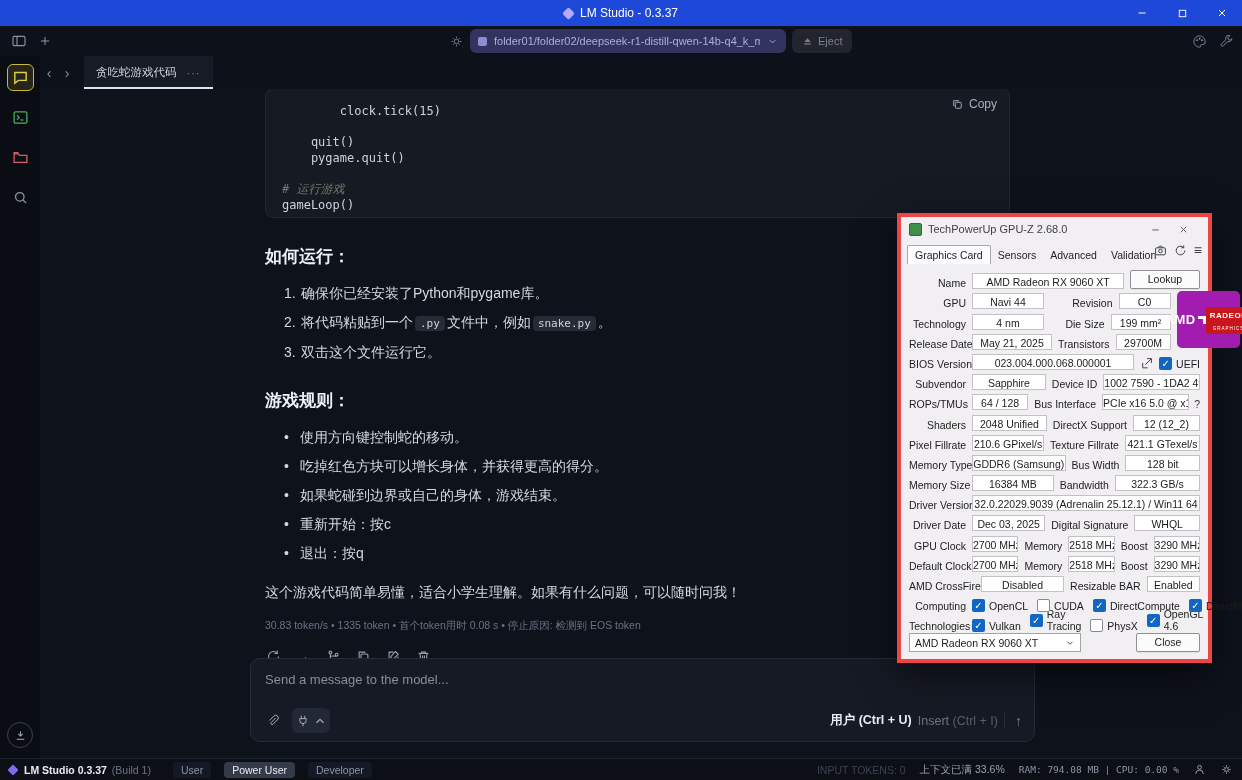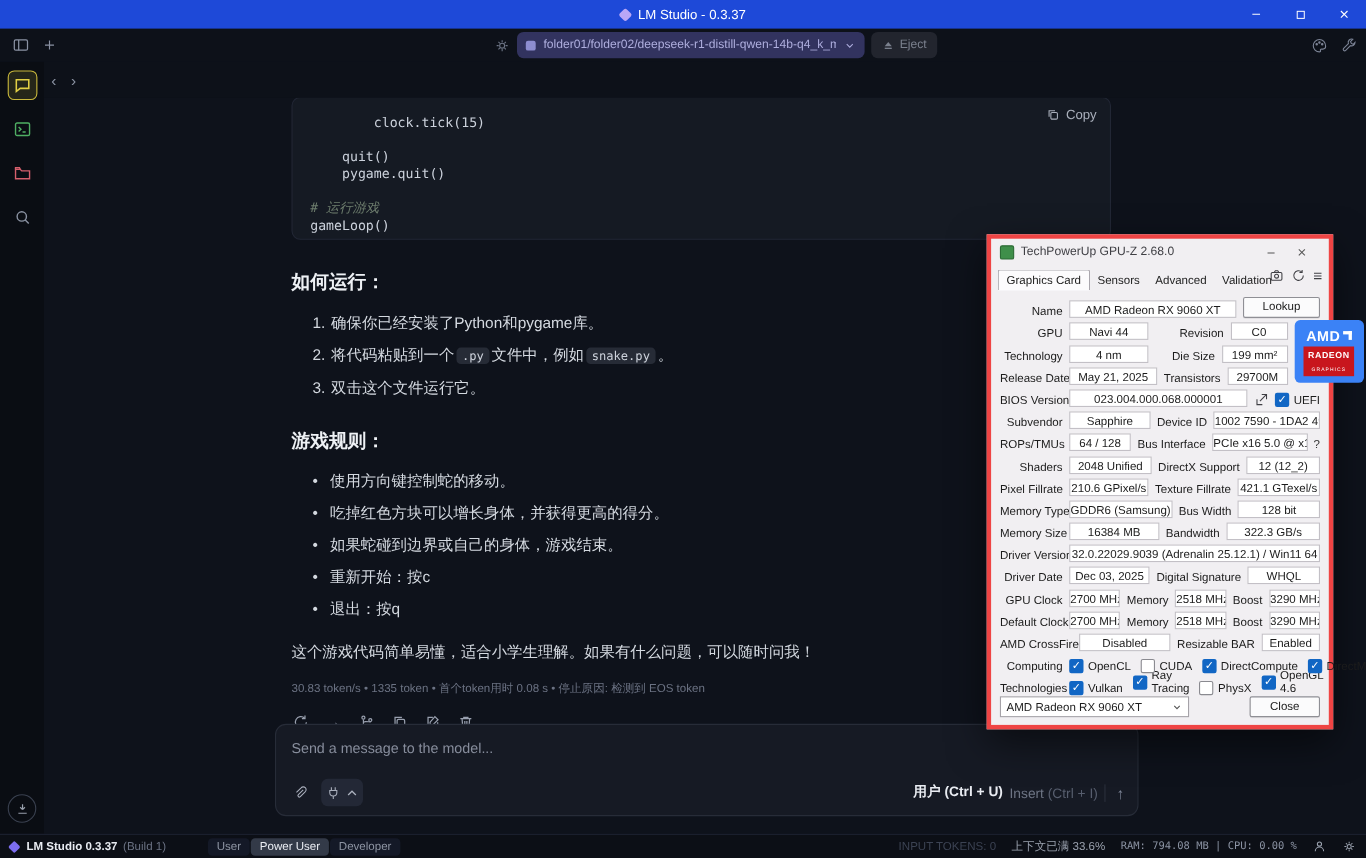--- a/index.html
+++ b/index.html
@@ -90,21 +90,21 @@
   .insert-mode { color:#6e7585; }
   .insert-kbd { color:#575e6e; }
   .send-ar { color:#7c8496; font-size:14px; padding-left:10px; border-left:1px solid #2a2f3b; }
 
   
   .statusbar { position:absolute; bottom:0; left:0; right:0; height:22px; background:#0c0f16;
     border-top:1px solid #1c2230; display:flex; align-items:center; padding:0 9px; font-size:10.5px; z-index:40; }
   .sb-logo { width:8px; height:8px; background:#7c6df0; transform:rotate(45deg); border-radius:1.5px; margin-right:7px; }
   .sb-app { color:#e8ebf1; font-weight:bold; }
   .sb-build { color:#6b7283; margin-left:5px; }
-  .modes { display:flex; gap:1px; margin-left:38px; }
+  .modes { display:flex; gap:13px; margin-left:22px; }
   .mode { padding:2px 8px; border-radius:4px; color:#8d94a2; background:#141927; }
   .mode.active { background:#333a48; color:#e9ecf2; }
   .sb-right { margin-left:auto; display:flex; align-items:center; gap:14px; color:#9aa1ae; }
   .sb-tokens { color:#3c4353; }
   .sb-ram { font-family:"DejaVu Sans Mono",monospace; font-size:9.5px; color:#8b93a3; }
   .sb-ic { color:#9aa1ae; } .sb-ic svg { width:13px; height:13px; }
 
   
   .gpuz { position:absolute; left:897px; top:213px; width:315px; height:450px; background:#f1eff2;
     border:4px solid #ef4444; box-shadow:0 12px 34px rgba(0,0,0,.55); z-index:25; color:#1c1c1c; font-size:10.5px; }
@@ -121,22 +121,22 @@
   .gz-body { padding:5px 8px 0; }
   .gz-row { display:flex; align-items:flex-end; height:20.2px; }
   .gz-label { width:63px; flex:none; text-align:right; padding-right:6px; white-space:nowrap; }
   .gz-lab2 { text-align:right; padding:0 6px; white-space:nowrap; }
   .gz-box { height:16px; line-height:14px; background:#fff; border:1px solid #c3c0c6; text-align:center;
     overflow:hidden; white-space:nowrap; padding-top:1px; }
   .gz-btn { height:19px; background:#fbfbfc; border:1px solid #8f8f95; border-radius:2px; text-align:center;
     line-height:17px; box-shadow:0 1px 0 rgba(0,0,0,.06); }
   .gz-cluster { display:flex; }
   .gz-cluster-left { flex:1; }
-  .gz-logo { width:63px; height:57px; background:#3b82f6; border-radius:5px; margin:2px 0 0 6px; flex:none;
-    display:flex; flex-direction:column; align-items:center; justify-content:center; }
+  .gz-logo { width:63px; height:57px; background:#a21caf; border-radius:5px; margin:2px 0 0 6px; flex:none;
+    display:flex; flex-direction:row; align-items:center; justify-content:center; }
   .amd-line { display:flex; align-items:center; gap:2px; }
   .amd-txt { color:#fff; font-weight:bold; font-size:13px; letter-spacing:.5px; }
   .amd-mark { width:8px; height:8px; border-top:3px solid #fff; border-right:3px solid #fff; }
   .radeon-box { background:#c8161d; margin-top:2px; padding:1px 4px 2px; text-align:center; }
   .radeon-t { color:#fff; font-weight:bold; font-size:8px; letter-spacing:.5px; }
   .graphics-t { color:#fff; font-size:4.5px; letter-spacing:1px; }
   .gz-check { width:13px; height:13px; border-radius:2px; margin-right:4px; flex:none; position:relative; }
   .gz-check.on { background:#1166c4; }
   .gz-check.on::after { content:"✓"; position:absolute; inset:0; color:#fff; font-size:10px; line-height:13px; text-align:center; }
   .gz-check.off { background:#fff; border:1px solid #8a8a90; }
@@ -254,20 +254,24 @@
       <svg viewBox="0 0 24 24" stroke="currentColor" stroke-width="2" fill="none">
         <path d="M12 4v9m0 0l-4-4m4 4l4-4"></path>
         <path d="M5 19h14"></path>
       </svg>
     </span>
 </div>
 
 <div class="tabrow">
   <span class="nav-ar">‹</span>
   <span class="nav-ar">›</span>
+  <div class="tab">
+    <span>贪吃蛇游戏代码</span>
+    <span class="tab-menu">···</span>
+  </div>
 </div>
 
 <div class="chat">
   <div class="codeblock">
     <div class="copy-btn">
       <svg viewBox="0 0 24 24" stroke="currentColor" stroke-width="1.8" fill="none">
           <rect x="8" y="8" width="11" height="11" rx="2"></rect>
           <path d="M5 15V5h10"></path>
         </svg>
       <span>Copy</span>

